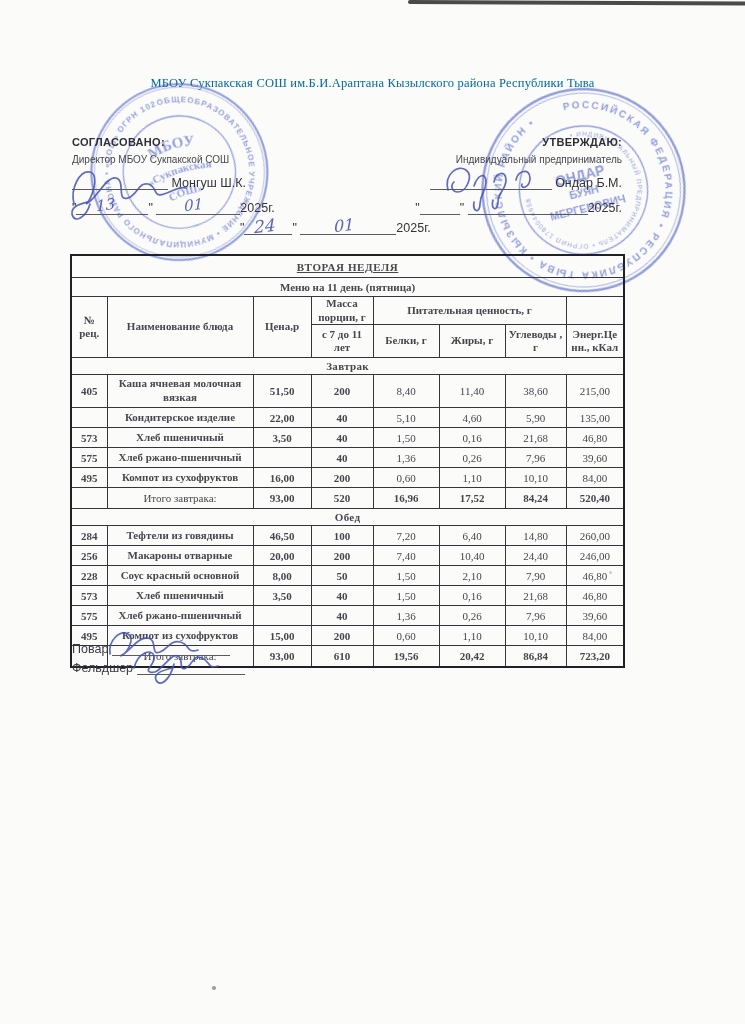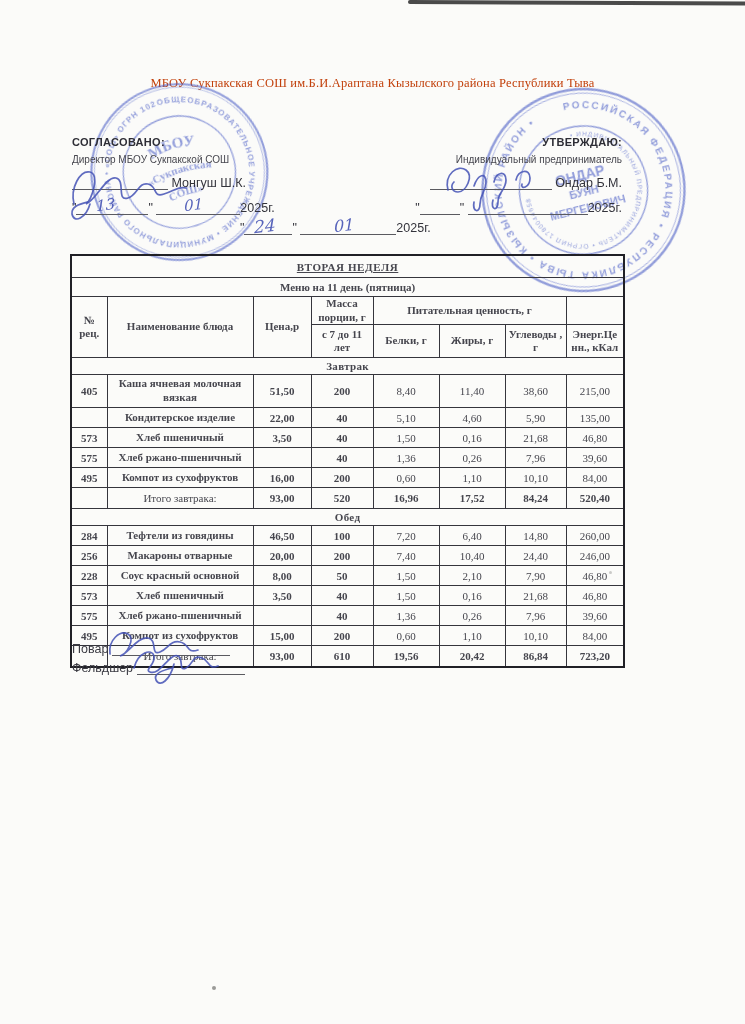--- a/index.html
+++ b/index.html
@@ -4,21 +4,21 @@
 <style>
   html,body{margin:0;padding:0;background:#e8e8e8;}
   .page{position:relative;width:745px;height:1024px;background:#fbfbf9;overflow:hidden;
         font-family:"Liberation Serif",serif;color:#26262c;}
   .scan-edge{position:absolute;top:0;left:408px;width:340px;height:4px;background:#4a4a4a;
              transform:rotate(.25deg);transform-origin:left top;border-radius:2px;}
   .speck{position:absolute;background:#9a9a98;border-radius:50%;}
 
   
   .doc-title{position:absolute;top:76px;left:0;width:745px;text-align:center;
-             font-size:12.5px;color:#c2410c;letter-spacing:.2px;}
+             font-size:12.5px;color:#0369a1;letter-spacing:.2px;}
   .sans{font-family:"Liberation Sans",sans-serif;}
   .block{position:absolute;width:252px;font-size:12px;color:#3a3a42;}
   .block-left{left:72px;top:136px;}
   .block-right{left:370px;top:136px;text-align:right;}
   .blk-heading{font-weight:bold;font-size:11px;color:#2d2d35;letter-spacing:.3px;}
   .blk-role{margin-top:6px;font-size:10px;color:#46464e;}
   .blk-row{margin-top:11px;font-size:12.5px;color:#33333b;white-space:nowrap;}
   .uline{display:inline-block;border-bottom:1px solid #5a5a60;height:13px;vertical-align:bottom;position:relative;}
   .ink{font-family:"DejaVu Serif",serif;font-style:italic;color:#4553b4;font-size:15px;
        display:inline-block;transform:rotate(-7deg) skewX(-6deg);position:absolute;top:-5px;opacity:.9;}

